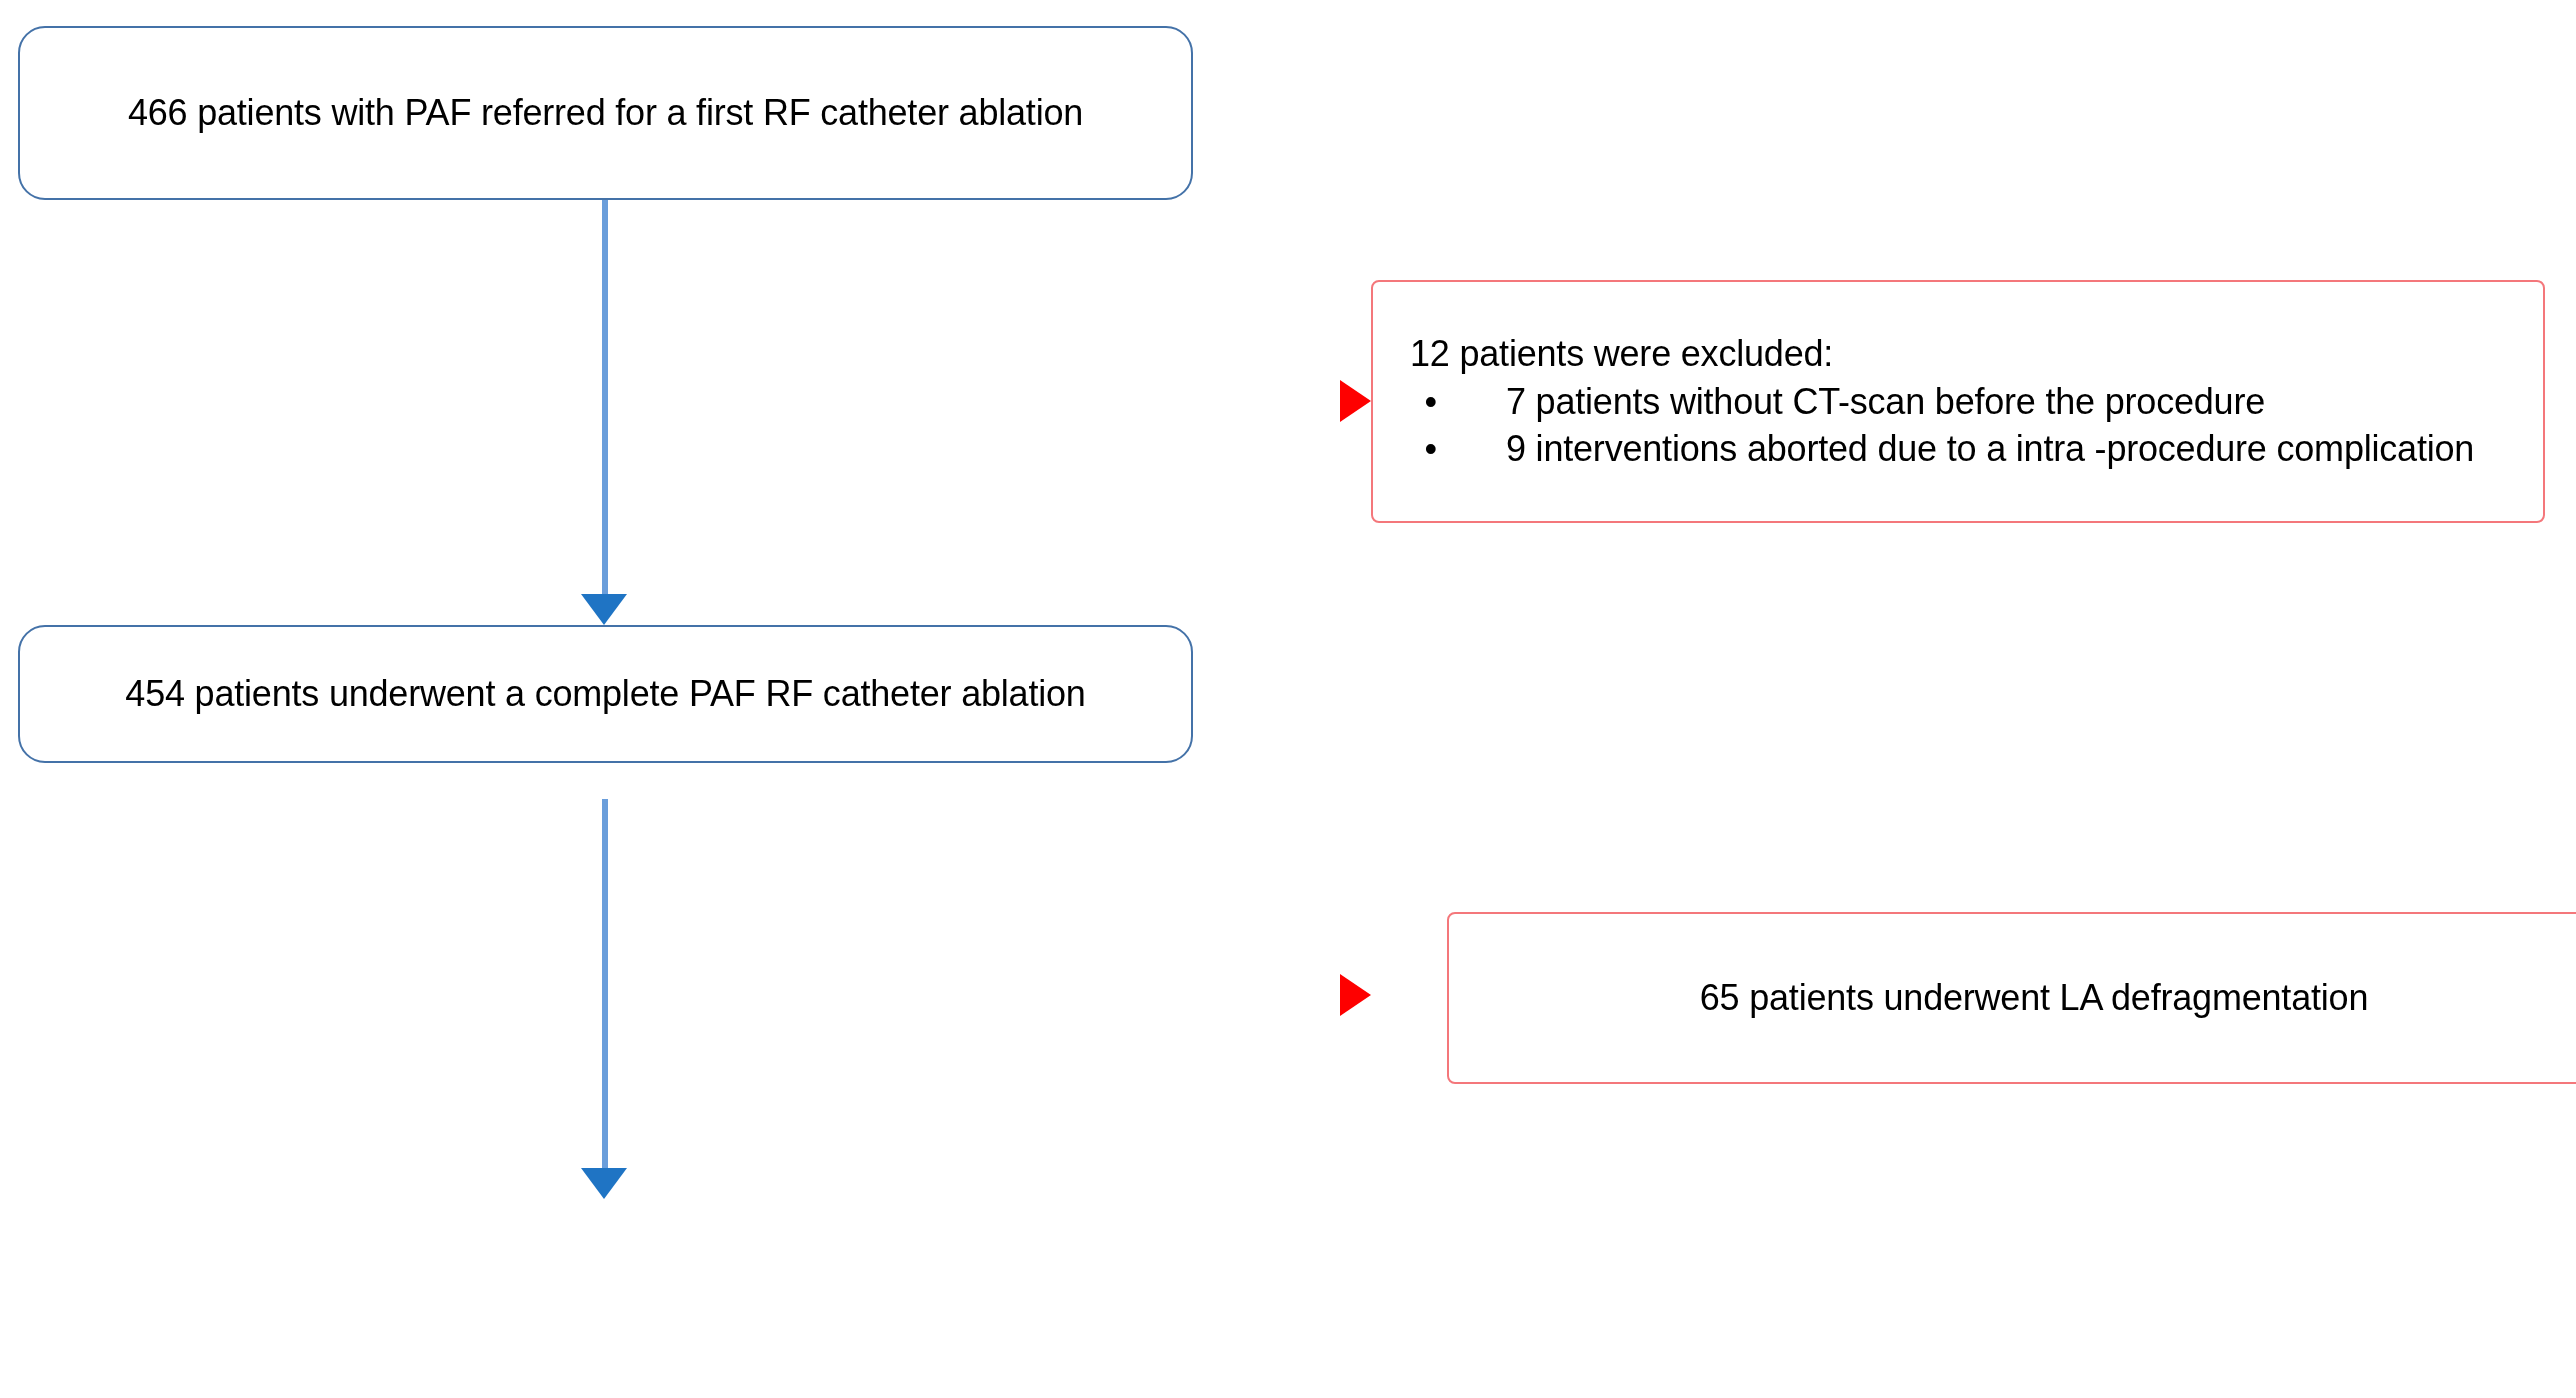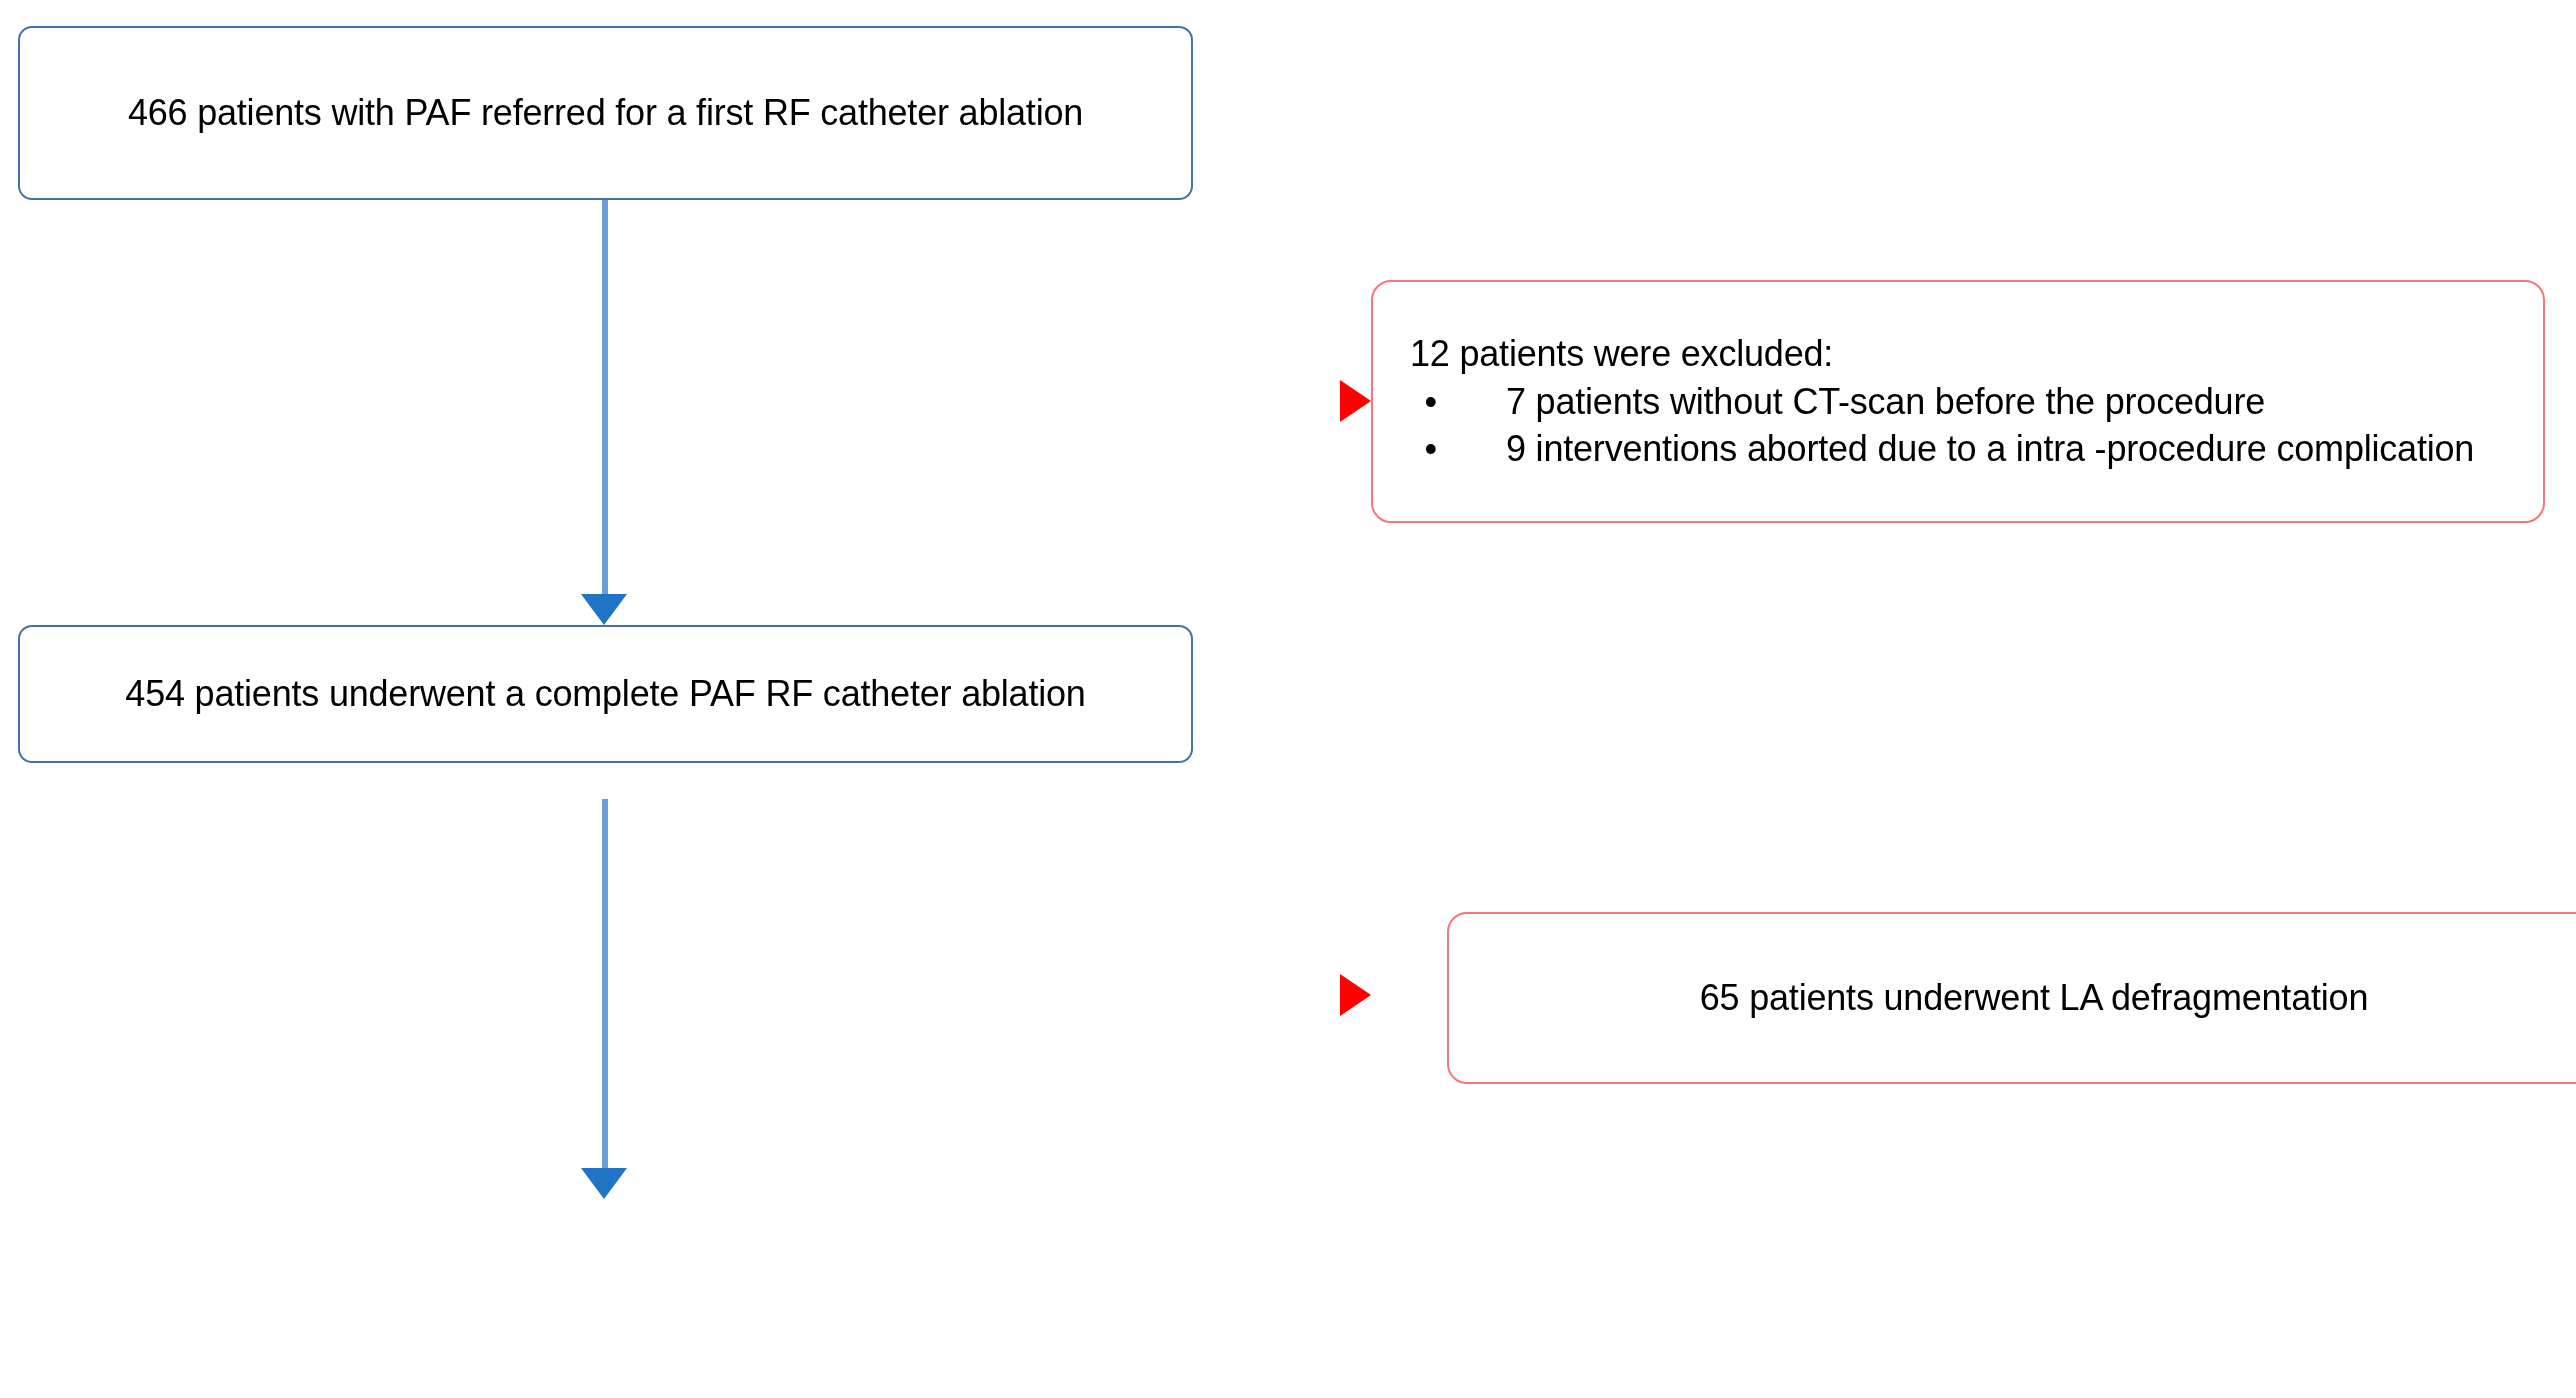--- a/index.html
+++ b/index.html
@@ -24,25 +24,25 @@
   .node {
     position: absolute;
     box-sizing: border-box;
     background: #ffffff;
     display: flex;
     align-items: center;
     color: #000000;
   }
   .node-blue {
     border: 2.4px solid #4472a8;
-    border-radius: 14px;
+    border-radius: 27px;
   }
   .node-red {
     border: 2.4px solid #f4777b;
-    border-radius: 20px;
+    border-radius: 8px;
   }
 
   .node-text {
     font-size: 36px;
     line-height: 1.30;
     color: #000000;
     text-align: center;
     width: 100%;
     padding: 0 37px;
     box-sizing: border-box;

